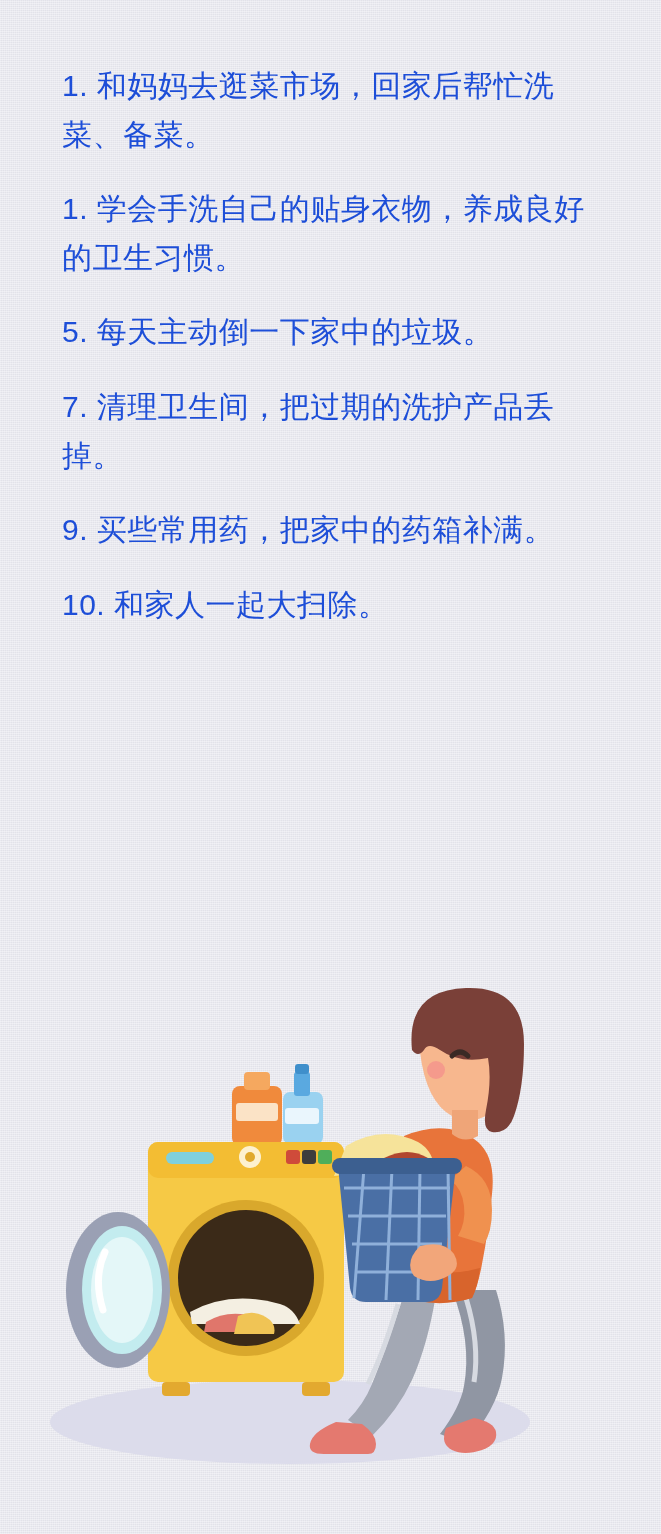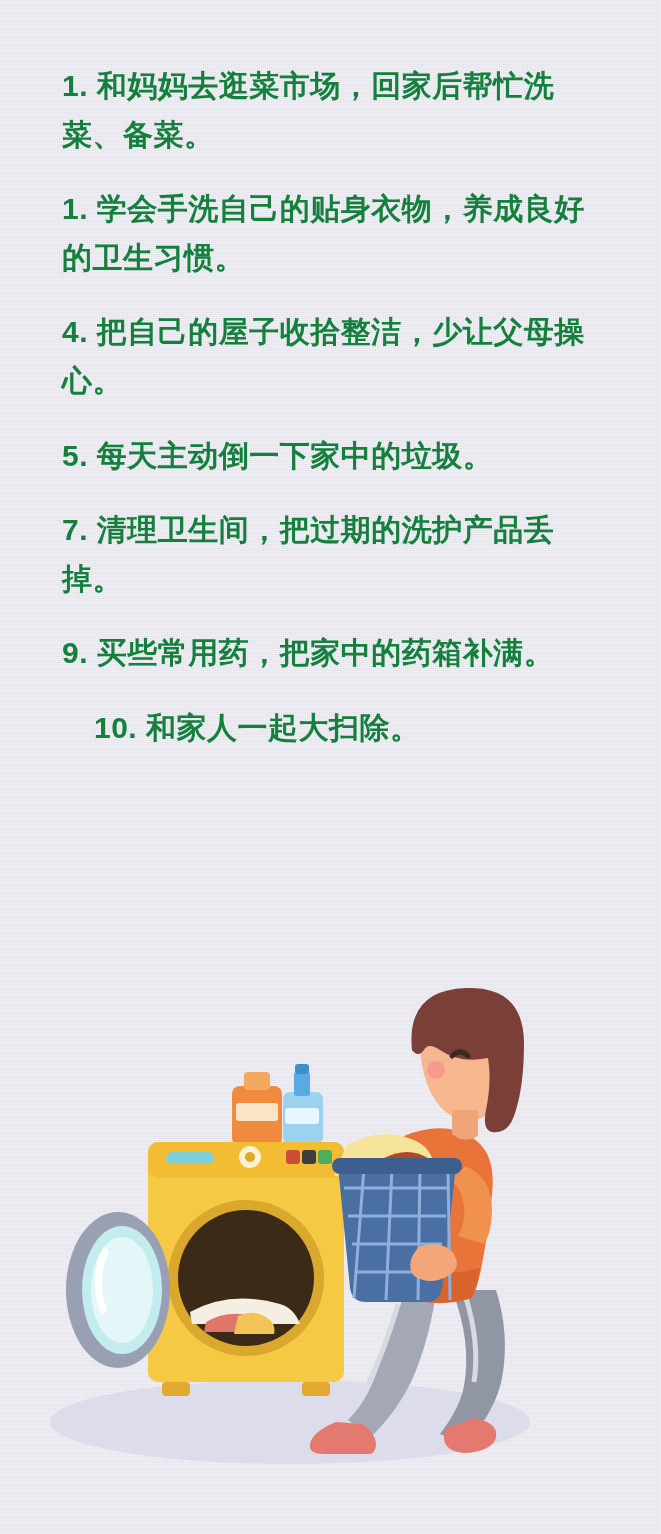--- a/index.html
+++ b/index.html
@@ -25,51 +25,50 @@
     opacity: .75;
     z-index: 0;
   }
   #list {
     position: relative;
     z-index: 2;
     padding: 62px 62px 0 62px;
     box-sizing: border-box;
   }
   .item {
-    color: #15803d;
+    color: #1d4ed8;
     font-size: 30px;
     line-height: 1.62;
     letter-spacing: .5px;
     margin: 0 0 26px 0;
-    font-weight: 700;
+    font-weight: 400;
     text-indent: 0;
     padding-left: 0;
   }
-  .item:last-child { margin-bottom: 0; margin-left: 32px; }
+  .item:last-child { margin-bottom: 0; }
 
   
   #illustration {
     position: absolute;
     left: 0;
     top: 960px;
     width: 661px;
     height: 574px;
     z-index: 2;
   }
   #illustration svg { display: block; }
 </style>
 </head>
 <body>
 
 <div id="grain"></div>
 
 <div id="list">
   <p class="item">1. 和妈妈去逛菜市场，回家后帮忙洗菜、备菜。</p>
   <p class="item">1. 学会手洗自己的贴身衣物，养成良好的卫生习惯。</p>
-  <p class="item">4. 把自己的屋子收拾整洁，少让父母操心。</p>
   <p class="item">5. 每天主动倒一下家中的垃圾。</p>
   <p class="item">7. 清理卫生间，把过期的洗护产品丢掉。</p>
   <p class="item">9. 买些常用药，把家中的药箱补满。</p>
   <p class="item">10. 和家人一起大扫除。</p>
 </div>
 
 <div id="illustration">
   <svg width="661" height="574" viewBox="0 0 661 574" xmlns="http://www.w3.org/2000/svg">
 
     <ellipse cx="290" cy="462" rx="240" ry="42" fill="#dcdceb"></ellipse>

